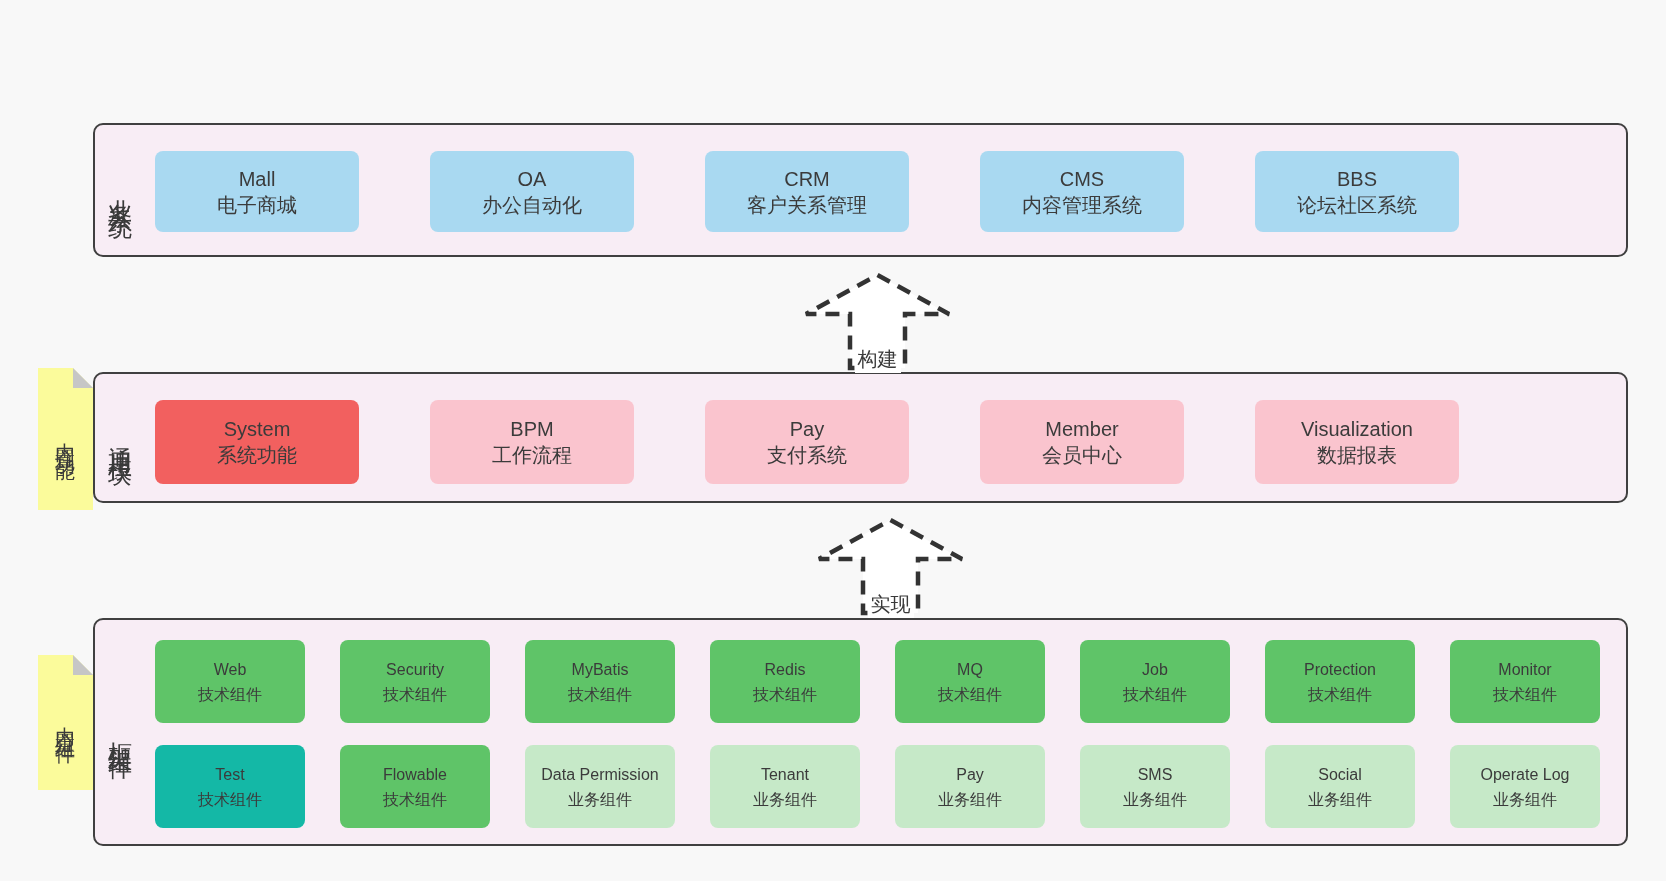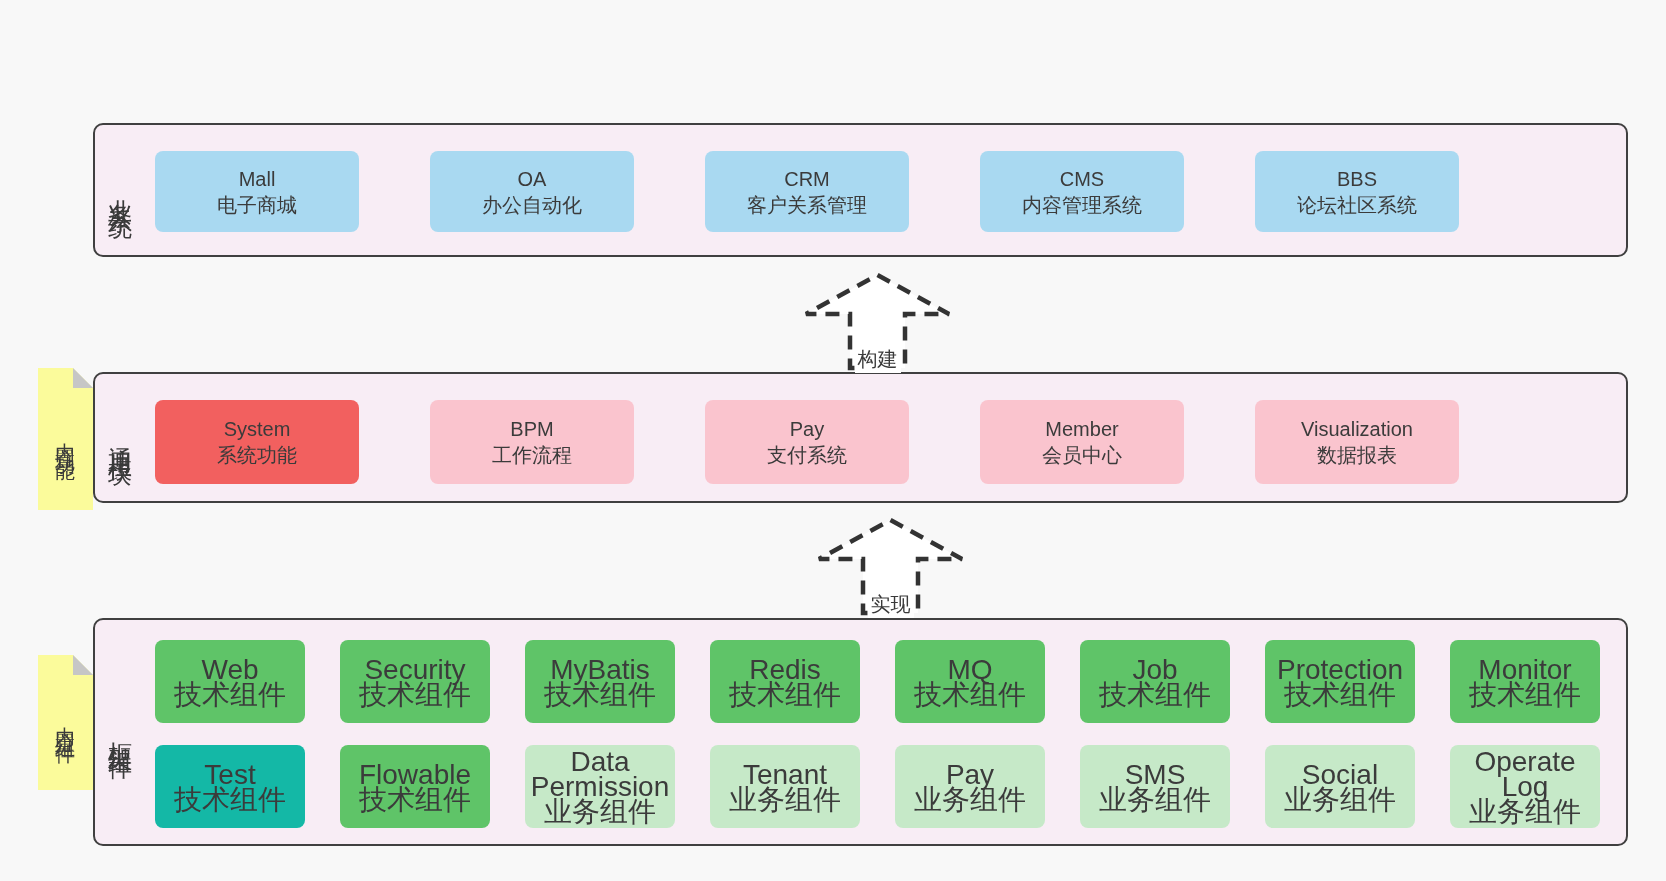--- a/index.html
+++ b/index.html
@@ -19,21 +19,21 @@
   .row { position:absolute; left:60px; display:flex; }
   .row-big   { gap:71px; }
   .row-small { gap:35px; }
   .box {
     box-sizing:border-box; border-radius:8px;
     display:flex; flex-direction:column; justify-content:center; align-items:center;
     text-align:center; color:#3b3b3b;
   }
   .box-big   { width:204px; height:81px; font-size:20px; line-height:26px; padding:4px 14px; }
   .layer-modules .box-big { height:84px; }
-  .box-small { width:150px; height:83px; font-size:28px; line-height:25px; padding:4px 12px; }
+  .box-small { width:150px; height:83px; font-size:16px; line-height:25px; padding:4px 12px; }
   .note { position:absolute; left:38px; width:55px; z-index:3; }
   .note-bg {
     position:absolute; inset:0;
     clip-path:polygon(0 0, calc(100% - 20px) 0, 100% 20px, 100% 100%, 0 100%);
   }
   .note-flap {
     position:absolute; top:0; right:0; width:0; height:0;
     border-left:20px solid #c6c6c6; border-top:20px solid transparent;
   }
   .note-text {

